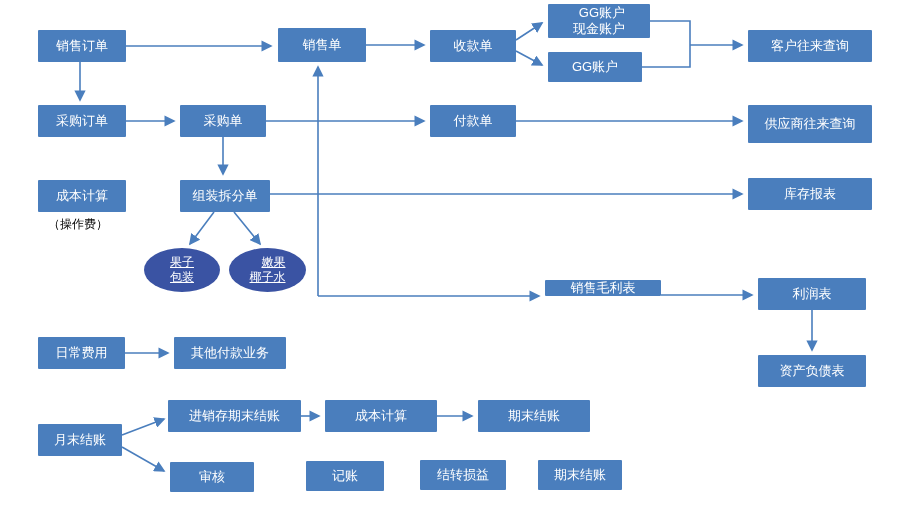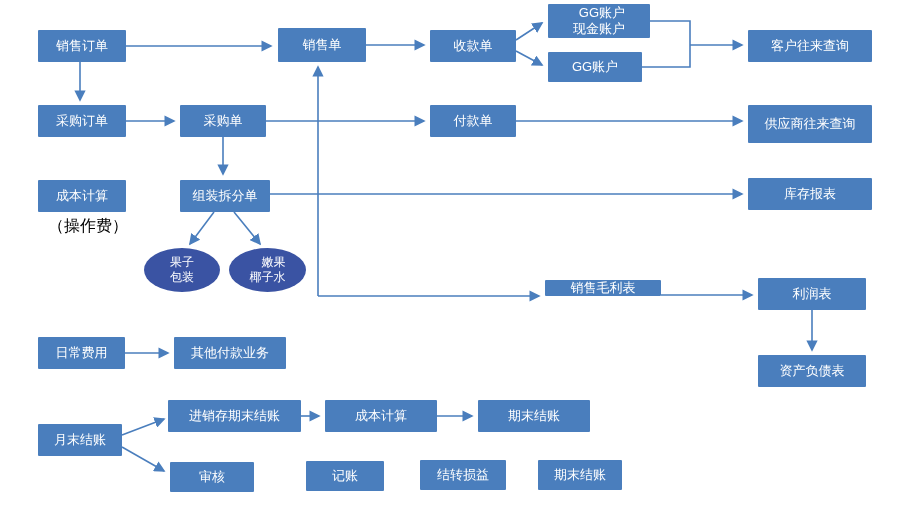--- a/index.html
+++ b/index.html
@@ -22,25 +22,26 @@
     justify-content:center;
     text-align:right;
     white-space:pre-line;
     box-sizing:border-box;
     border-radius:1px;
   }
   .ellipse{
     background:#3a53a3;
     border-radius:50%;
     font-size:12px;
+    text-decoration:underline;
   }
   .note{
     position:absolute;
     color:#000000;
-    font-size:16px;
+    font-size:12px;
   }
   svg.connectors{position:absolute;left:0;top:0;width:900px;height:510px;pointer-events:none;}
   svg.connectors line, svg.connectors polyline{
     stroke:#4a7ebd;stroke-width:1.6;fill:none;
   }
 </style>
 </head>
 <body>
 
 <div id="canvas">

